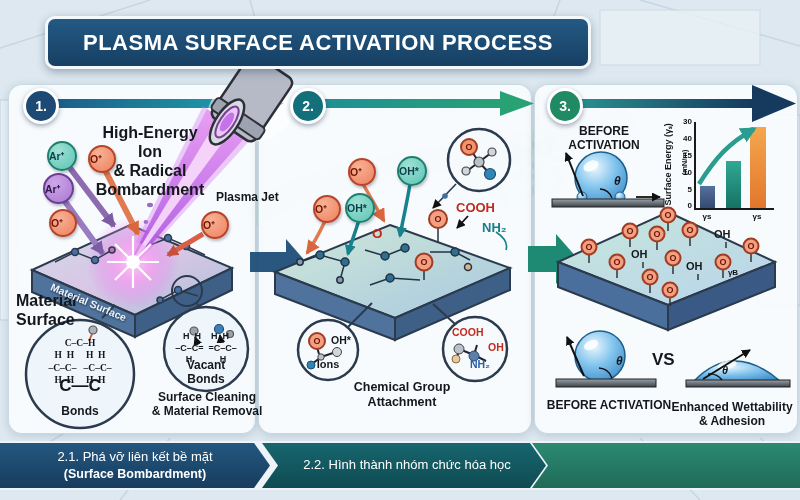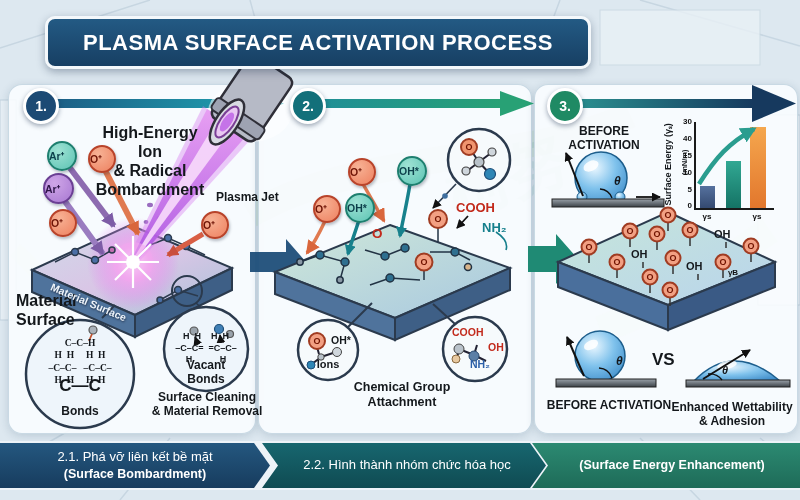--- a/index.html
+++ b/index.html
@@ -501,16 +501,15 @@
 
   <div id="footerstrip" class="abs"></div>
   <div id="chev1" class="chev">
     <span class="l1">2.1. Phá vỡ liên kết bề mặt</span>
     <span class="l2">(Surface Bombardment)</span>
   </div>
   <div id="chev2" class="chev">
     <span class="l1">2.2. Hình thành nhóm chức hóa học</span>
   </div>
   <div id="chev3" class="chev">
-    <span class="l2">(Surface Energy Enhancement)</span>
   </div>
 
 </div>
 
 </body></html>

